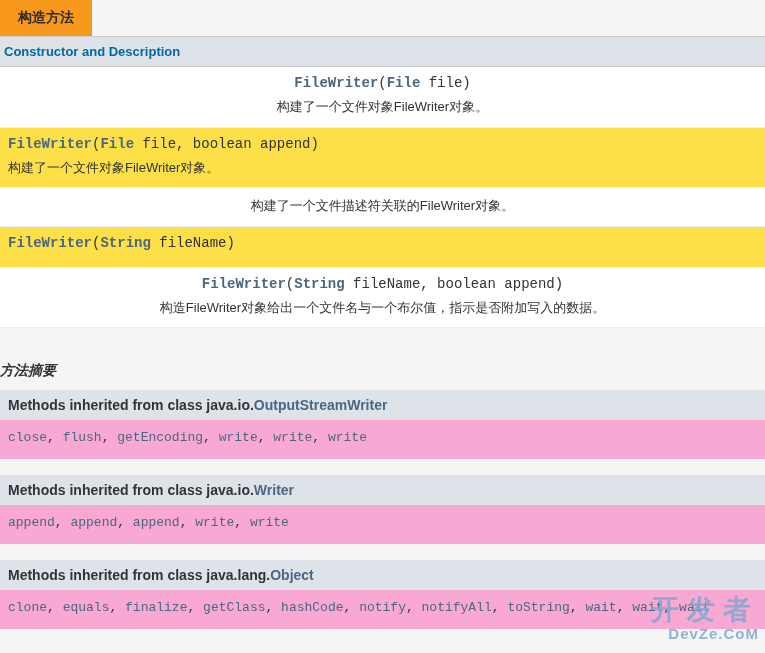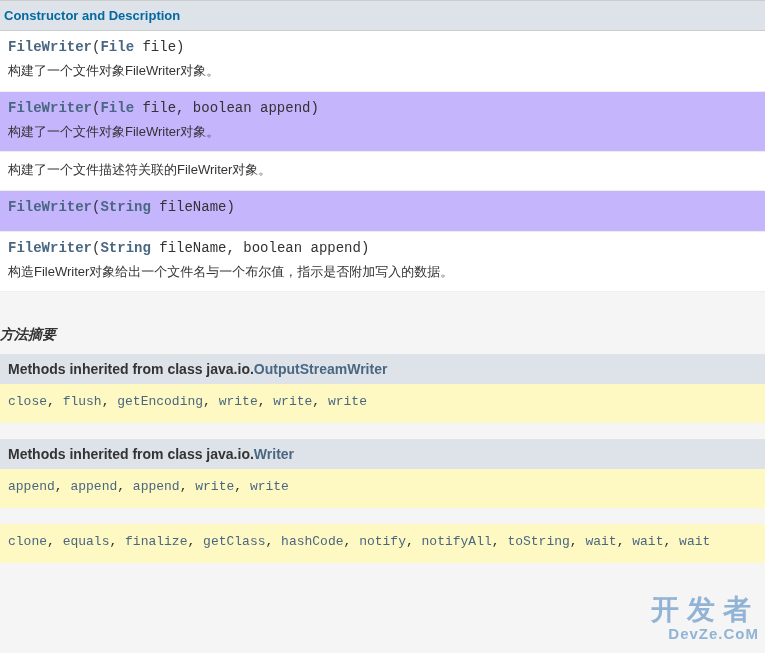--- a/index.html
+++ b/index.html
@@ -26,22 +26,22 @@
     font-size: 13px;
     padding: 7px 4px;
     border: 1px solid #ccc;
     border-left: none;
     border-right: none;
   }
   .row {
     padding: 8px 8px 10px 8px;
     border-bottom: 1px solid #eee;
   }
-  .row.odd { background: #fff; }
-  .row.even { background: #c4b5fd; }
+  .row.odd { background: #fff; text-align: center; }
+  .row.even { background: #fde047; }
   .sig {
     font-family: "Courier New", monospace;
     font-size: 14px;
     margin-bottom: 6px;
   }
   .sig .class-link { color: #4a6782; font-weight: bold; }
   .sig .type-link { color: #4a6782; font-weight: bold; }
   .sig .plain { color: #333; }
   .desc { font-size: 13px; color: #333; line-height: 1.5; }
   .spacer { height: 28px; background: #f5f5f5; }
@@ -57,21 +57,21 @@
     font-weight: bold;
     font-size: 14px;
     padding: 7px 8px;
     color: #333;
   }
   .inherit-header .cls-link { color: #4a6782; }
   .method-list {
     font-family: "Courier New", monospace;
     font-size: 13px;
     padding: 10px 8px 14px 8px;
-    background: #fef9c3;
+    background: #f9a8d4;
     color: #333;
   }
   .method-list .m { color: #4a6782; }
   .method-list .sep { color: #333; }
   .gap { height: 16px; background: #f5f5f5; }
   .watermark {
     position: fixed;
     right: 6px;
     bottom: 11px;
     font-size: 28px;
@@ -89,20 +89,21 @@
     text-align: right;
     margin-top: -4px;
     color: #7fa8d0;
   }
 </style>
 </head>
 <body>
 
 <div class="container">
 
+  <div class="tab">构造方法</div>
 
   <div class="section-header">Constructor and Description</div>
 
   <div id="ctor-rows">
       <div class="row odd">
         <div class="sig"><span class="class-link">FileWriter</span><span class="plain">(</span><span class="type-link">File</span><span class="plain"> file</span><span class="plain">)</span></div>
         <div class="desc">构建了一个文件对象FileWriter对象。</div>
       </div>
       <div class="row even">
         <div class="sig"><span class="class-link">FileWriter</span><span class="plain">(</span><span class="type-link">File</span><span class="plain"> file</span><span class="plain">, boolean append</span><span class="plain">)</span></div>
@@ -124,20 +125,21 @@
 
   <div class="section-title">方法摘要</div>
 
   <div id="inherited-blocks">
       <div class="inherit-header"><span>Methods inherited from class java.io.</span><span class="cls-link">OutputStreamWriter</span></div>
       <div class="method-list"><span class="m">close</span><span class="sep">, </span><span class="m">flush</span><span class="sep">, </span><span class="m">getEncoding</span><span class="sep">, </span><span class="m">write</span><span class="sep">, </span><span class="m">write</span><span class="sep">, </span><span class="m">write</span></div>
       <div class="gap"></div>
       <div class="inherit-header"><span>Methods inherited from class java.io.</span><span class="cls-link">Writer</span></div>
       <div class="method-list"><span class="m">append</span><span class="sep">, </span><span class="m">append</span><span class="sep">, </span><span class="m">append</span><span class="sep">, </span><span class="m">write</span><span class="sep">, </span><span class="m">write</span></div>
       <div class="gap"></div>
+      <div class="inherit-header"><span>Methods inherited from class java.lang.</span><span class="cls-link">Object</span></div>
       <div class="method-list"><span class="m">clone</span><span class="sep">, </span><span class="m">equals</span><span class="sep">, </span><span class="m">finalize</span><span class="sep">, </span><span class="m">getClass</span><span class="sep">, </span><span class="m">hashCode</span><span class="sep">, </span><span class="m">notify</span><span class="sep">, </span><span class="m">notifyAll</span><span class="sep">, </span><span class="m">toString</span><span class="sep">, </span><span class="m">wait</span><span class="sep">, </span><span class="m">wait</span><span class="sep">, </span><span class="m">wait</span></div>
     </div>
 
 </div>
 
 <div class="watermark">
   <span>开发者</span>
   <span class="sub">DevZe.CoM</span>
 </div>
 

